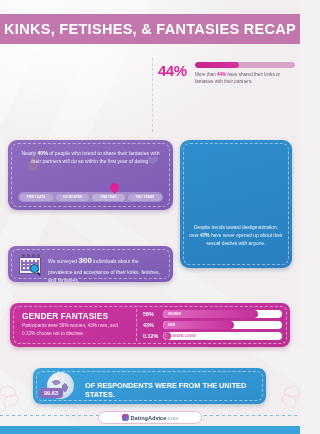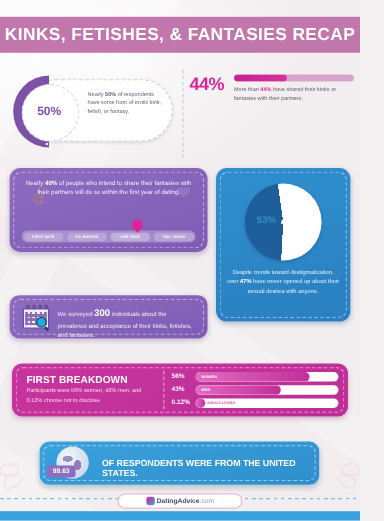--- a/index.html
+++ b/index.html
@@ -223,27 +223,20 @@
 <body>
 
 <div class="page">
   <div class="tex"></div>
 
   <div class="hdr-band">
     <div class="t">KINKS, FETISHES, &amp; FANTASIES RECAP</div>
   </div>
 
   <div class="toprow">
-    <div class="pill">
-      <div class="copy"><span>Nearly </span><b>50%</b><span> of respondents have some form of erotic kink, fetish, or fantasy.</span></div>
-      <div class="donut">
-        <div class="num">50%</div>
-        <div class="dot"></div>
-      </div>
-    </div>
 
     <div class="stats">
       <div class="stat">
         <div class="pct">44%</div>
         <div class="bar">
             <i style="width:44%"></i>
           </div>
         <div class="txt"><span>More than </span><b>44%</b><span> have shared their kinks or fantasies with their partners.</span></div>
       </div>
     </div>
@@ -272,30 +265,26 @@
         <div class="ring" style="left:18px"></div>
       <div class="body"></div>
         <div class="grid"></div>
         <div class="mag"></div>
     </div>
     <div class="txt"><span>We surveyed </span><b>300</b><span> individuals about the prevalence and acceptance of their kinks, fetishes, and fantasies.</span></div>
   </div>
 
   <div class="panel-blue">
     <div class="inner"></div>
-    <div class="pie">
-      <div class="l53">53%</div>
-      <div class="l47">47%</div>
-    </div>
     <div class="cap"><span>Despite trends toward destigmatization, over </span><b>47%</b><span> have never opened up about their sexual desires with anyone.</span></div>
   </div>
 
   <div class="gender">
     <div class="inner"></div>
-    <h3>FIRST BREAKDOWN</h3>
+    <h3>GENDER FANTASIES</h3>
     <div class="sub">Participants were 56% women, 43% men, and 0.12% choose not to disclose.</div>
     <div class="gbars">
       <div class="gbar">
         <div class="lbl">56%</div>
         <div class="track">
           <div class="fill" style="width:80%"></div>
           <div class="name">WOMEN</div>
         </div>
       </div>
       <div class="gbar">

